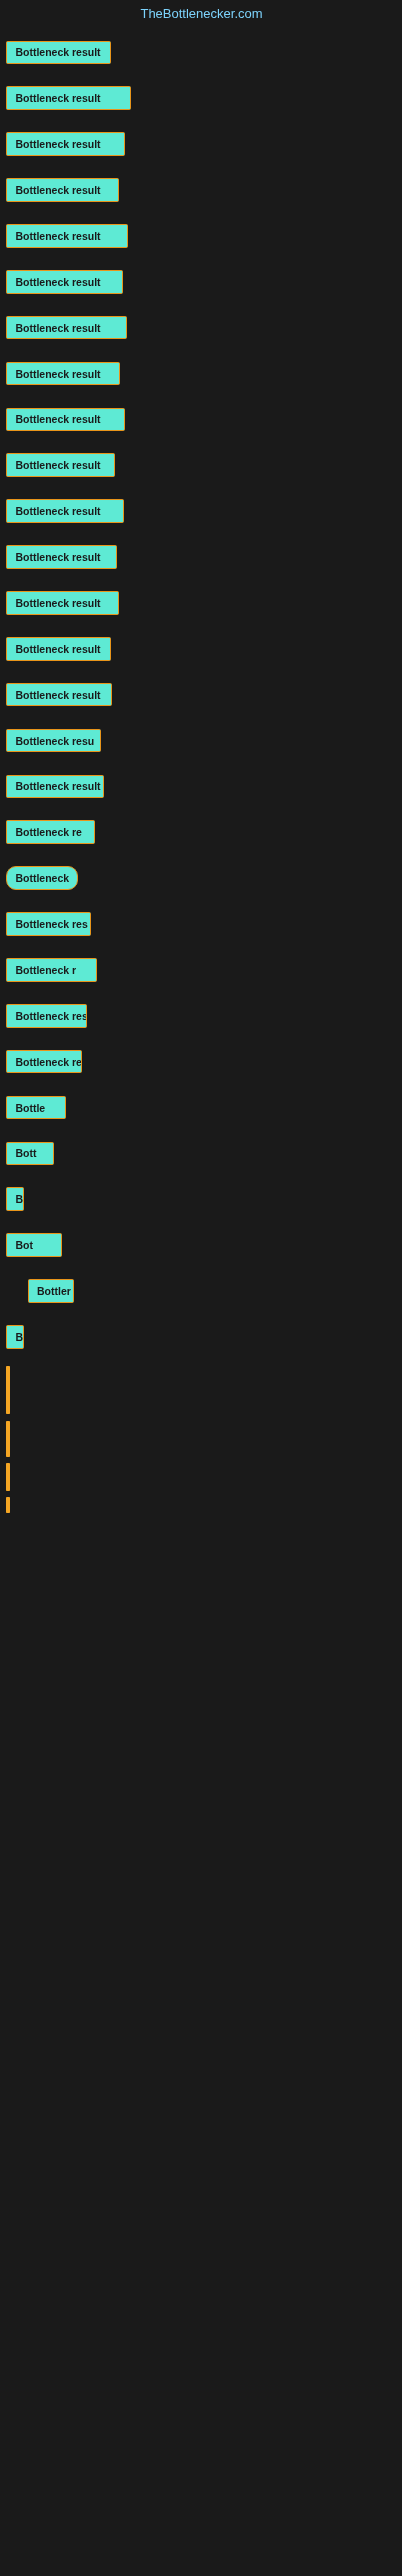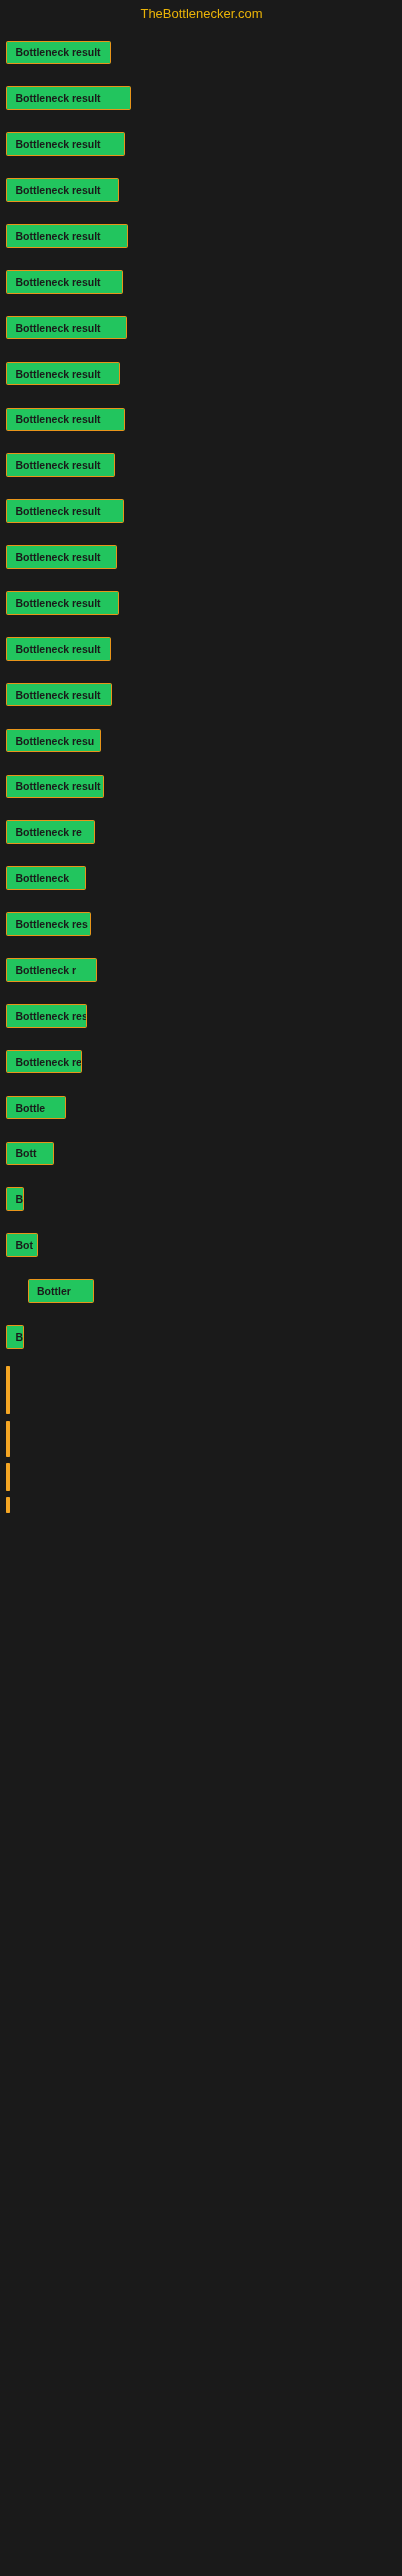--- a/index.html
+++ b/index.html
@@ -11,34 +11,34 @@
     body {
       width: 403px;
       min-height: 2576px;
       background-color: #1a1a1a;
       font-family: Arial, sans-serif;
       position: relative;
     }
 
     .site-title {
       text-align: center;
-      color: #eab308;
+      color: #7dd3fc;
       font-size: 13px;
       padding: 6.4px 0;
       font-weight: normal;
     }
 
     .items-container {
       padding: 8px 0;
     }
 
     .bottleneck-item {
       margin: 4.8px 6.4px;
       padding: 4.8px 8px;
-      background-color: #22c55e;
+      background-color: #5eead4;
       border: 0.8px solid #e8941a;
       color: #1a1a1a;
       font-size: 10.5px;
       font-weight: bold;
       display: inline-block;
       border-radius: 1.6px;
       white-space: nowrap;
       overflow: hidden;
     }
 
@@ -59,31 +59,31 @@
     .item-w-9 { width: 119px; }
     .item-w-10 { width: 109px; }
     .item-w-11 { width: 118px; }
     .item-w-12 { width: 111px; }
     .item-w-13 { width: 113px; }
     .item-w-14 { width: 105px; }
     .item-w-15 { width: 106px; }
     .item-w-16 { width: 95px; }
     .item-w-17 { width: 98px; }
     .item-w-18 { width: 89px; }
-    .item-w-19 { width: 80px; }
+    .item-w-19 { width: 72px; border-radius: 10px; }
     .item-w-20 { width: 85px; }
     .item-w-21 { width: 91px; }
     .item-w-22 { width: 81px; }
     .item-w-23 { width: 63px; }
     .item-w-24 { width: 76px; }
     .item-w-25 { width: 60px; }
     .item-w-26 { width: 48px; }
     .item-w-27 { width: 14.5px; }
-    .item-w-28 { width: 32px; }
-    .item-w-29 { width: 66px; margin-left: 28px; }
+    .item-w-28 { width: 56px; }
+    .item-w-29 { width: 46px; margin-left: 28px; }
     .item-w-30 { width: 11.3px; }
 
     .vertical-bar {
       width: 3.2px;
       background-color: #f5a623;
       margin: 6.4px 6.4px;
       border-radius: 0.8px;
     }
 
     .bar-tall { height: 48px; }

